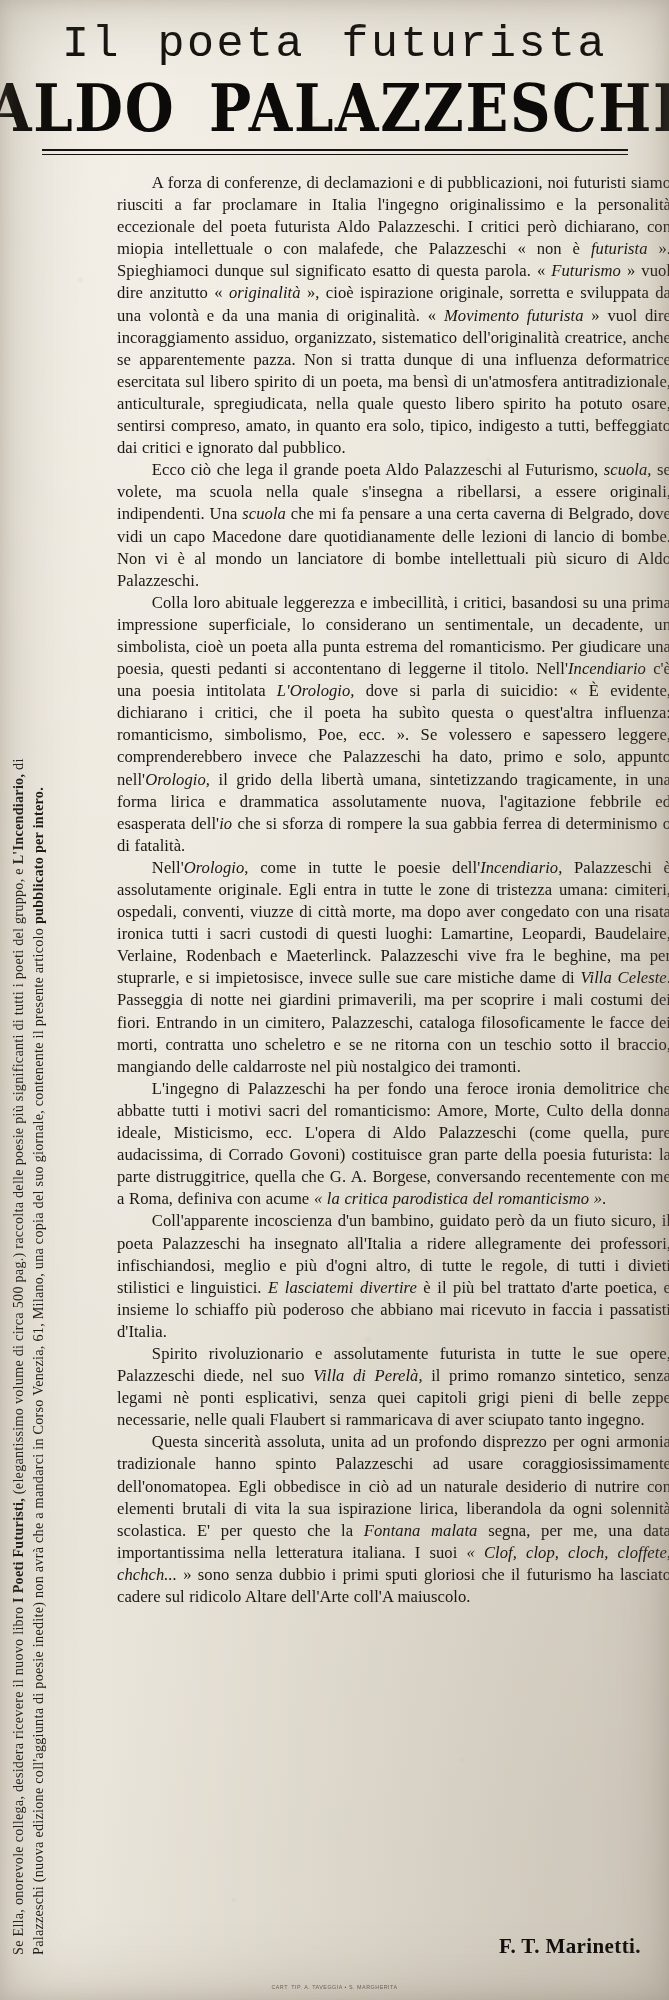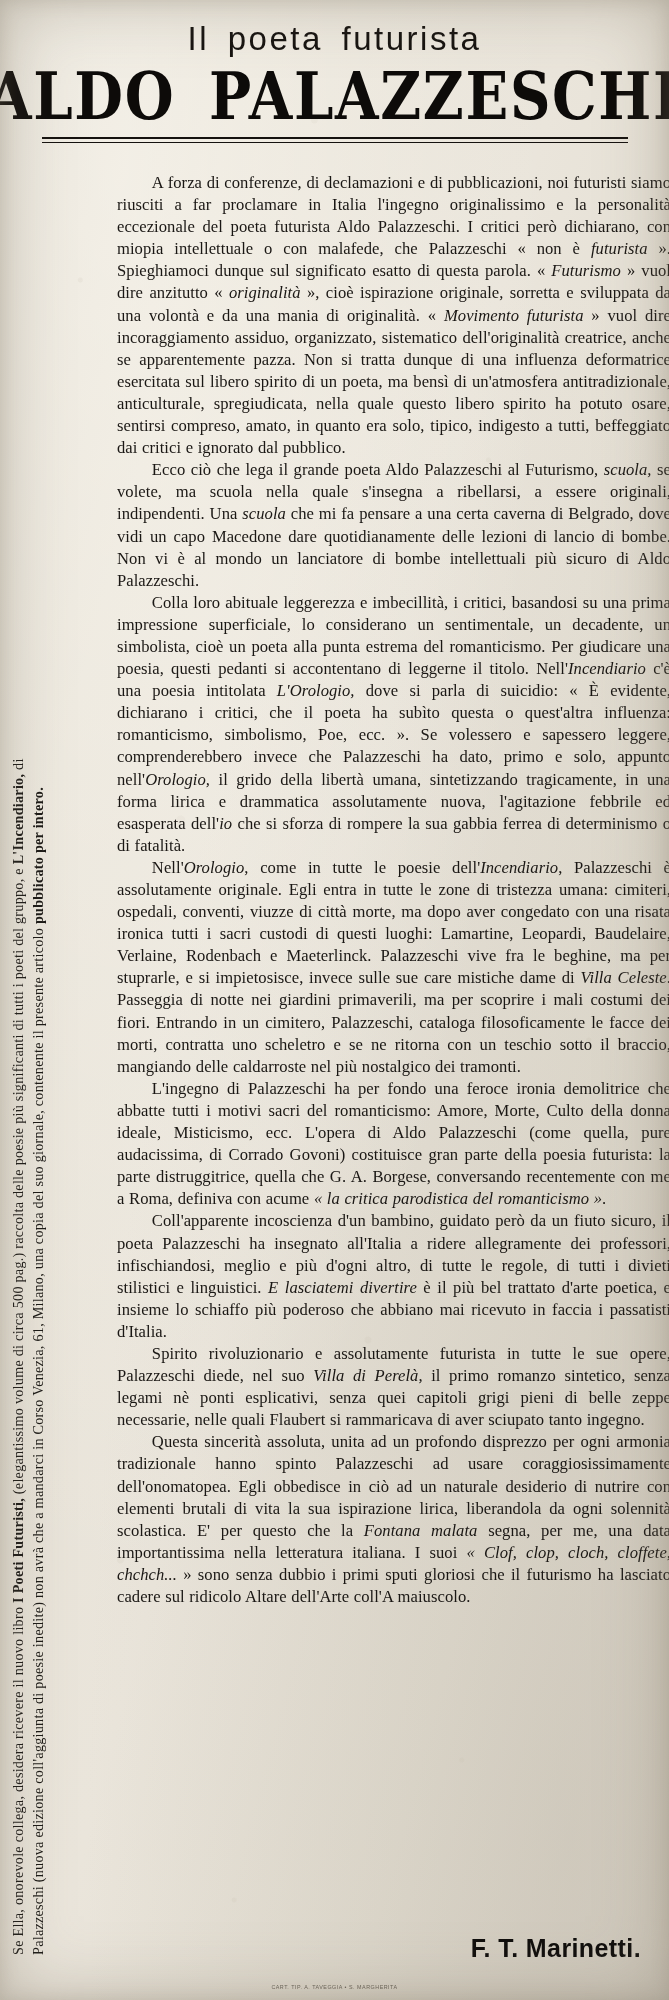--- a/index.html
+++ b/index.html
@@ -43,22 +43,22 @@
     box-shadow: inset 0 0 70px rgba(120,110,92,.38), inset 0 0 18px rgba(120,110,92,.22);
   }
 
   
   #masthead {
     position: absolute;
     left: 0; right: 0; top: 22px;
     text-align: center;
   }
   #kicker {
-    font-family: Liberation Sans, sans-serif;
-    font-size: 33px;
+    font-family: Liberation Mono, monospace;
+    font-size: 45px;
     letter-spacing: 2.5px;
     word-spacing: 7px;
     color: #15120f;
     line-height: 1;
   }
   #main-title {
     margin-top: 10px;
     font-family: "DejaVu Serif", "Liberation Serif", serif;
     font-weight: bold;
     font-size: 53px;
@@ -125,23 +125,23 @@
     color: #1a1714;
     hyphens: manual;
   }
   #article p + p { margin-top: 0; }
   #article i, #article em { font-style: italic; }
 
   #signature {
     position: absolute;
     right: 28px;
     top: 1934px;
-    font-family: Liberation Sans, sans-serif;
+    font-family: Liberation Serif, serif;
     font-weight: bold;
-    font-size: 25px;
+    font-size: 21px;
     letter-spacing: .4px;
     color: #100e0c;
   }
   #imprint {
     position: absolute;
     left: 0; right: 0;
     top: 1984px;
     text-align: center;
     font-family: "Liberation Sans", sans-serif;
     font-size: 5.4px;

